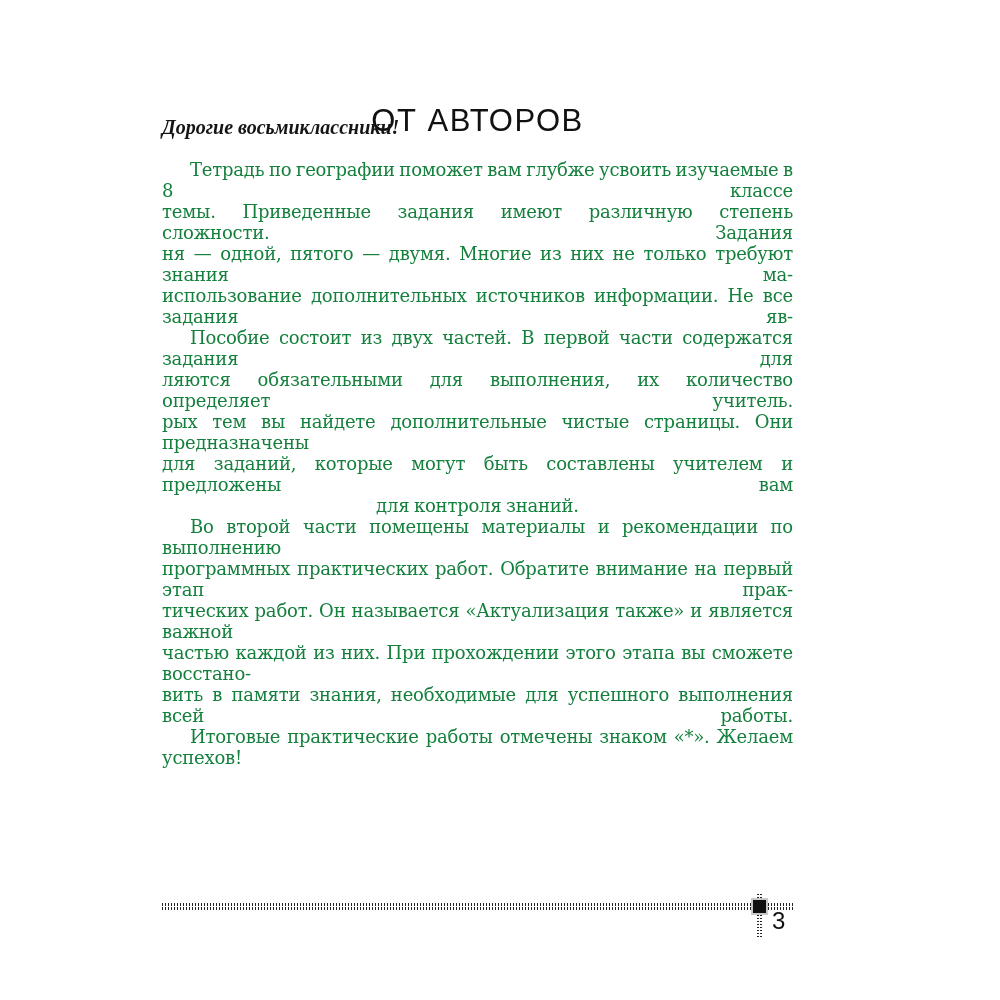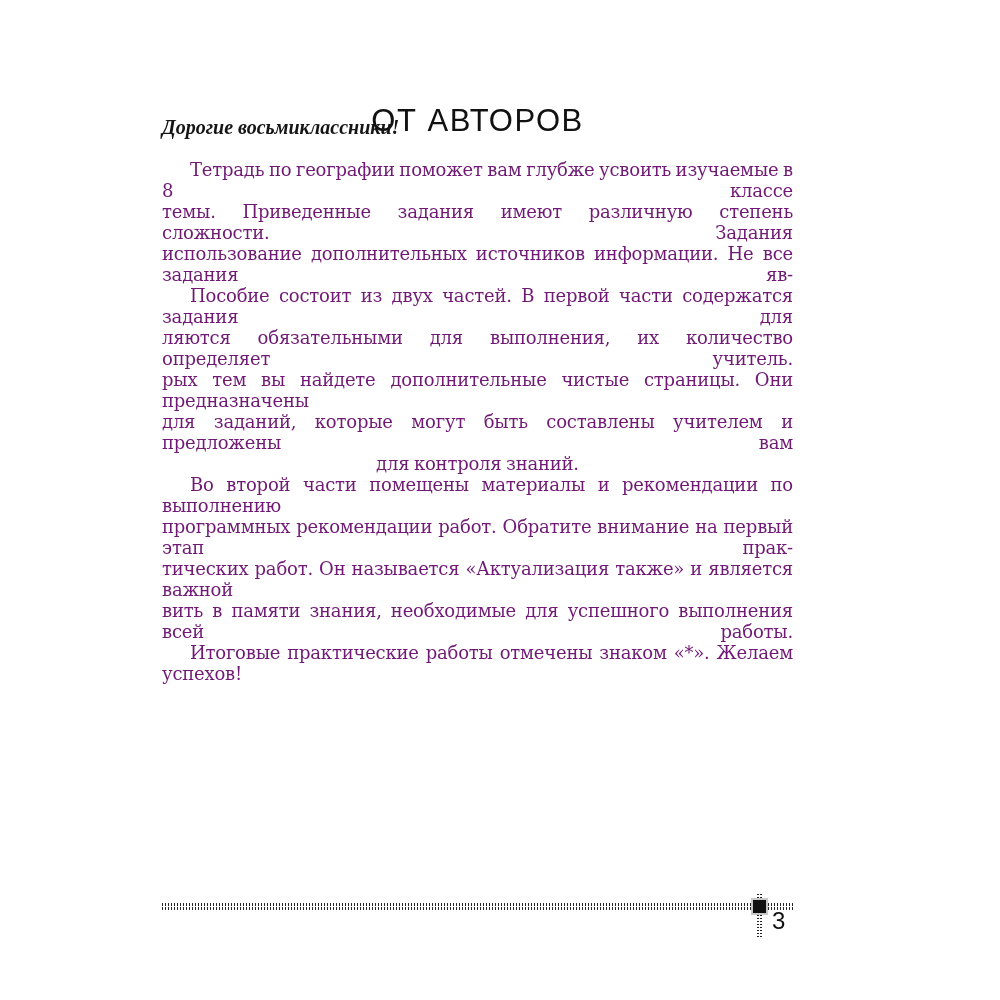--- a/index.html
+++ b/index.html
@@ -32,21 +32,21 @@
     font-size:20px;
     color:#151515;
   }
   .body-text{
     position:absolute;
     left:162px;top:159px;width:631px;
     font-size:18px;
     line-height:21px;
     letter-spacing:-0.2px;
     word-spacing:-1px;
-    color:#701a75;
+    color:#15803d;
   }
   .bline{text-align:center;}
   .bline.stretch{text-align:justify;text-align-last:justify;}
   .bline.indent{text-indent:28px;}
   
   .rail{
     position:absolute;
     left:162px;top:903px;width:631px;height:7px;
     background-color:#ffffff;
     background-image:
@@ -80,29 +80,31 @@
 
 <div class="page">
 
   <div class="title">ОТ АВТОРОВ</div>
 
   <div class="salutation">Дорогие восьмиклассники!</div>
 
   <div class="body-text" id="body-text">
       <div class="bline indent stretch">Тетрадь по географии поможет вам глубже усвоить изучаемые в 8 классе</div>
       <div class="bline stretch">темы. Приведенные задания имеют различную степень сложности. Задания</div>
+      <div class="bline stretch">ня — одной, пятого — двумя. Многие из них не только требуют знания ма-</div>
       <div class="bline stretch">использование дополнительных источников информации. Не все задания яв-</div>
       <div class="bline indent stretch">Пособие состоит из двух частей. В первой части содержатся задания для</div>
       <div class="bline stretch">ляются обязательными для выполнения, их количество определяет учитель.</div>
       <div class="bline stretch">рых тем вы найдете дополнительные чистые страницы. Они предназначены</div>
       <div class="bline stretch">для заданий, которые могут быть составлены учителем и предложены вам</div>
       <div class="bline">для контроля знаний.</div>
       <div class="bline indent stretch">Во второй части помещены материалы и рекомендации по выполнению</div>
-      <div class="bline stretch">программных рекомендации работ. Обратите внимание на первый этап прак-</div>
+      <div class="bline stretch">программных практических работ. Обратите внимание на первый этап прак-</div>
       <div class="bline stretch">тических работ. Он называется «Актуализация также» и является важной</div>
+      <div class="bline stretch">частью каждой из них. При прохождении этого этапа вы сможете восстано-</div>
       <div class="bline stretch">вить в памяти знания, необходимые для успешного выполнения всей работы.</div>
       <div class="bline indent stretch">Итоговые практические работы отмечены знаком «*». Желаем успехов!</div>
     </div>
 
   <div class="rail"></div>
 
   <div class="rail-tick"></div>
 
   <div class="rail-square"></div>
 

